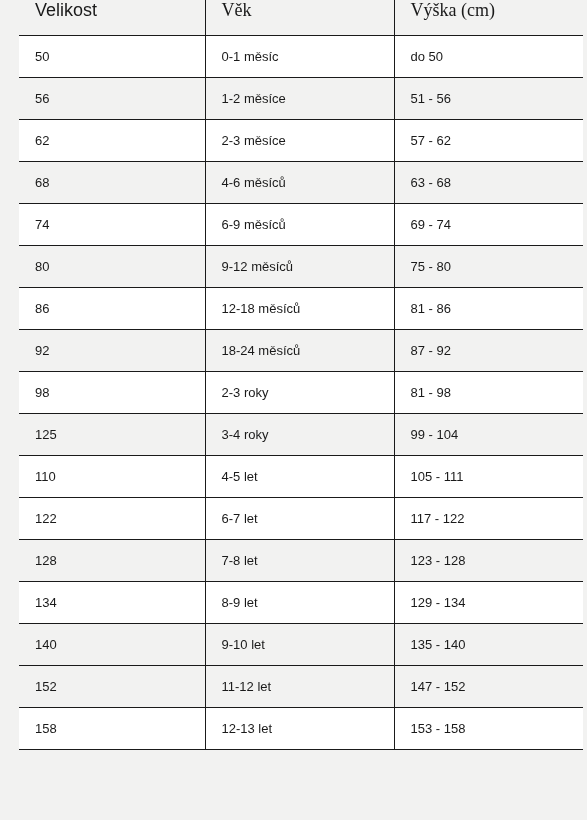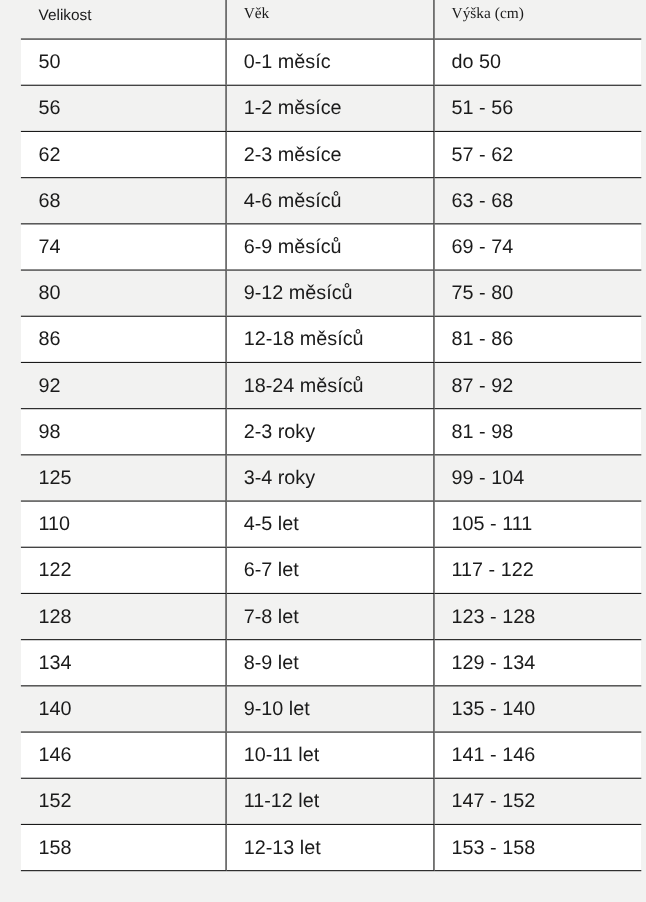--- a/index.html
+++ b/index.html
@@ -35,21 +35,21 @@
     line-height: 1.2;
   }
 
   table.size-table col.c-size   { width: 186px; }
   table.size-table col.c-age    { width: 189px; }
   table.size-table col.c-height { width: 189px; }
 
   thead th {
     text-align: left;
     font-weight: 400;
-    font-size: 14px;
+    font-size: 18px;
     color: #1a1a1a;
     padding: 0 0 13px 16px;
     background: #f2f2f1;
     border: 0;
     border-bottom: 1.6px solid #1a1a1a;
     vertical-align: bottom;
     height: 22px;
     white-space: nowrap;
   }
   thead th.col-size { padding-left: 16px; }
@@ -59,21 +59,21 @@
     padding-left: 16px;
     font-family: Liberation Serif, serif;
   }
 
   tbody td {
     padding: 0 8px 0 16px;
     height: 41px;
     vertical-align: middle;
     border-bottom: 1.6px solid #1a1a1a;
     white-space: nowrap;
-    font-size: 18px;
+    font-size: 13px;
     color: #1a1a1a;
     overflow: hidden;
   }
   tbody td.col-age,
   tbody td.col-height {
     border-left: 1.3px solid #1a1a1a;
   }
 
   tbody tr.row-odd  td { background: #ffffff; }
   tbody tr.row-even td { background: #f2f2f1; }
@@ -164,25 +164,20 @@
         <tr class="row-odd">
           <td class="col-size">134</td>
           <td class="col-age">8-9 let</td>
           <td class="col-height">129 - 134</td>
         </tr>
         <tr class="row-even">
           <td class="col-size">140</td>
           <td class="col-age">9-10 let</td>
           <td class="col-height">135 - 140</td>
         </tr>
-        <tr class="row-odd">
-          <td class="col-size">146</td>
-          <td class="col-age">10-11 let</td>
-          <td class="col-height">141 - 146</td>
-        </tr>
         <tr class="row-even">
           <td class="col-size">152</td>
           <td class="col-age">11-12 let</td>
           <td class="col-height">147 - 152</td>
         </tr>
         <tr class="row-odd">
           <td class="col-size">158</td>
           <td class="col-age">12-13 let</td>
           <td class="col-height">153 - 158</td>
         </tr>

